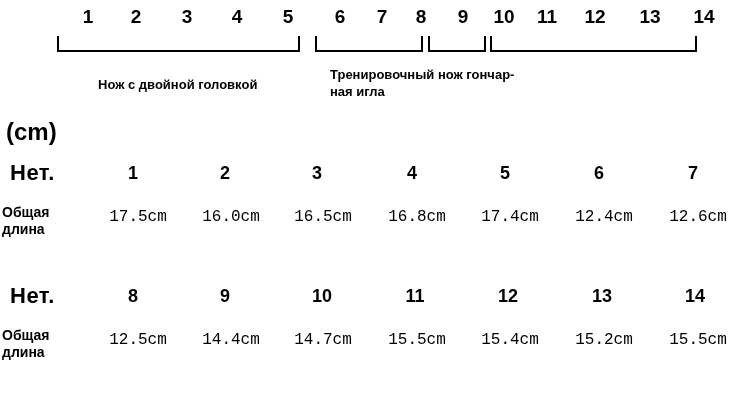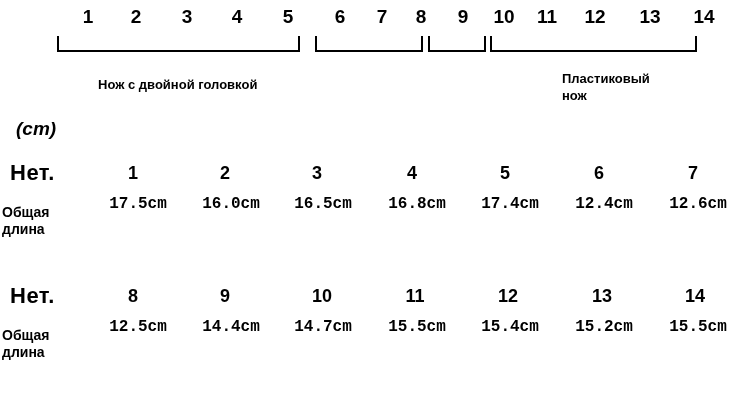--- a/index.html
+++ b/index.html
@@ -55,25 +55,24 @@
     position: absolute;
     font-size: 13px;
     font-weight: bold;
     line-height: 17px;
     font-family: "Liberation Sans", sans-serif;
   }
 
   
   .cm-unit {
     position: absolute;
-    left: 16px;
+    left: 6px;
     top: 118px;
-    font-size: 19px;
+    font-size: 24px;
     font-weight: bold;
-    font-style: italic;
   }
 
   
   .tbl {
     position: absolute;
     left: 0;
     width: 750px;
   }
   .tbl .hdr-label {
     position: absolute;
@@ -95,23 +94,23 @@
   .tbl .num {
     position: absolute;
     top: 3px;
     font-size: 18px;
     font-weight: bold;
     text-align: center;
     transform: translateX(-50%);
   }
   .tbl .val {
     position: absolute;
-    top: 35px;
+    top: 48px;
     font-size: 16px;
-    font-weight: bold;
+    font-weight: normal;
     font-family: "Liberation Mono", monospace;
     text-align: center;
     transform: translateX(-50%);
     white-space: nowrap;
   }
 </style>
 </head>
 <body>
 
 <div class="page">
@@ -132,22 +131,22 @@
     <span style="left:580px">13</span>
     <span style="left:634px">14</span>
   </div>
 
   <div class="bracket" style="left:57px;  top:36px; width:243px;"></div>
   <div class="bracket" style="left:315px; top:36px; width:108px;"></div>
   <div class="bracket" style="left:428px; top:36px; width:58px;"></div>
   <div class="bracket" style="left:490px; top:36px; width:207px;"></div>
 
   <div class="group-label" style="left:58px;  top:76px; width:255px;padding-left:40px;">Нож с двойной головкой</div>
-  <div class="group-label" style="left:562px; top:70px; width:130px; white-space:pre-line;">Пластиковый
-нож</div>
+  <div class="group-label" style="left:330px; top:66px; width:225px; white-space:pre-line;">Тренировочный нож гончар-
+ная игла</div>
 
   <div class="cm-unit">(cm)</div>
 
   <div class="tbl" style="top:160px;">
     <div class="hdr-label">Нет.</div>
     <div class="row-label" style="white-space:pre-line;">Общая
 длина</div>
 
     <div class="num" style="left:133px">1</div>
     <div class="num" style="left:225px">2</div>

